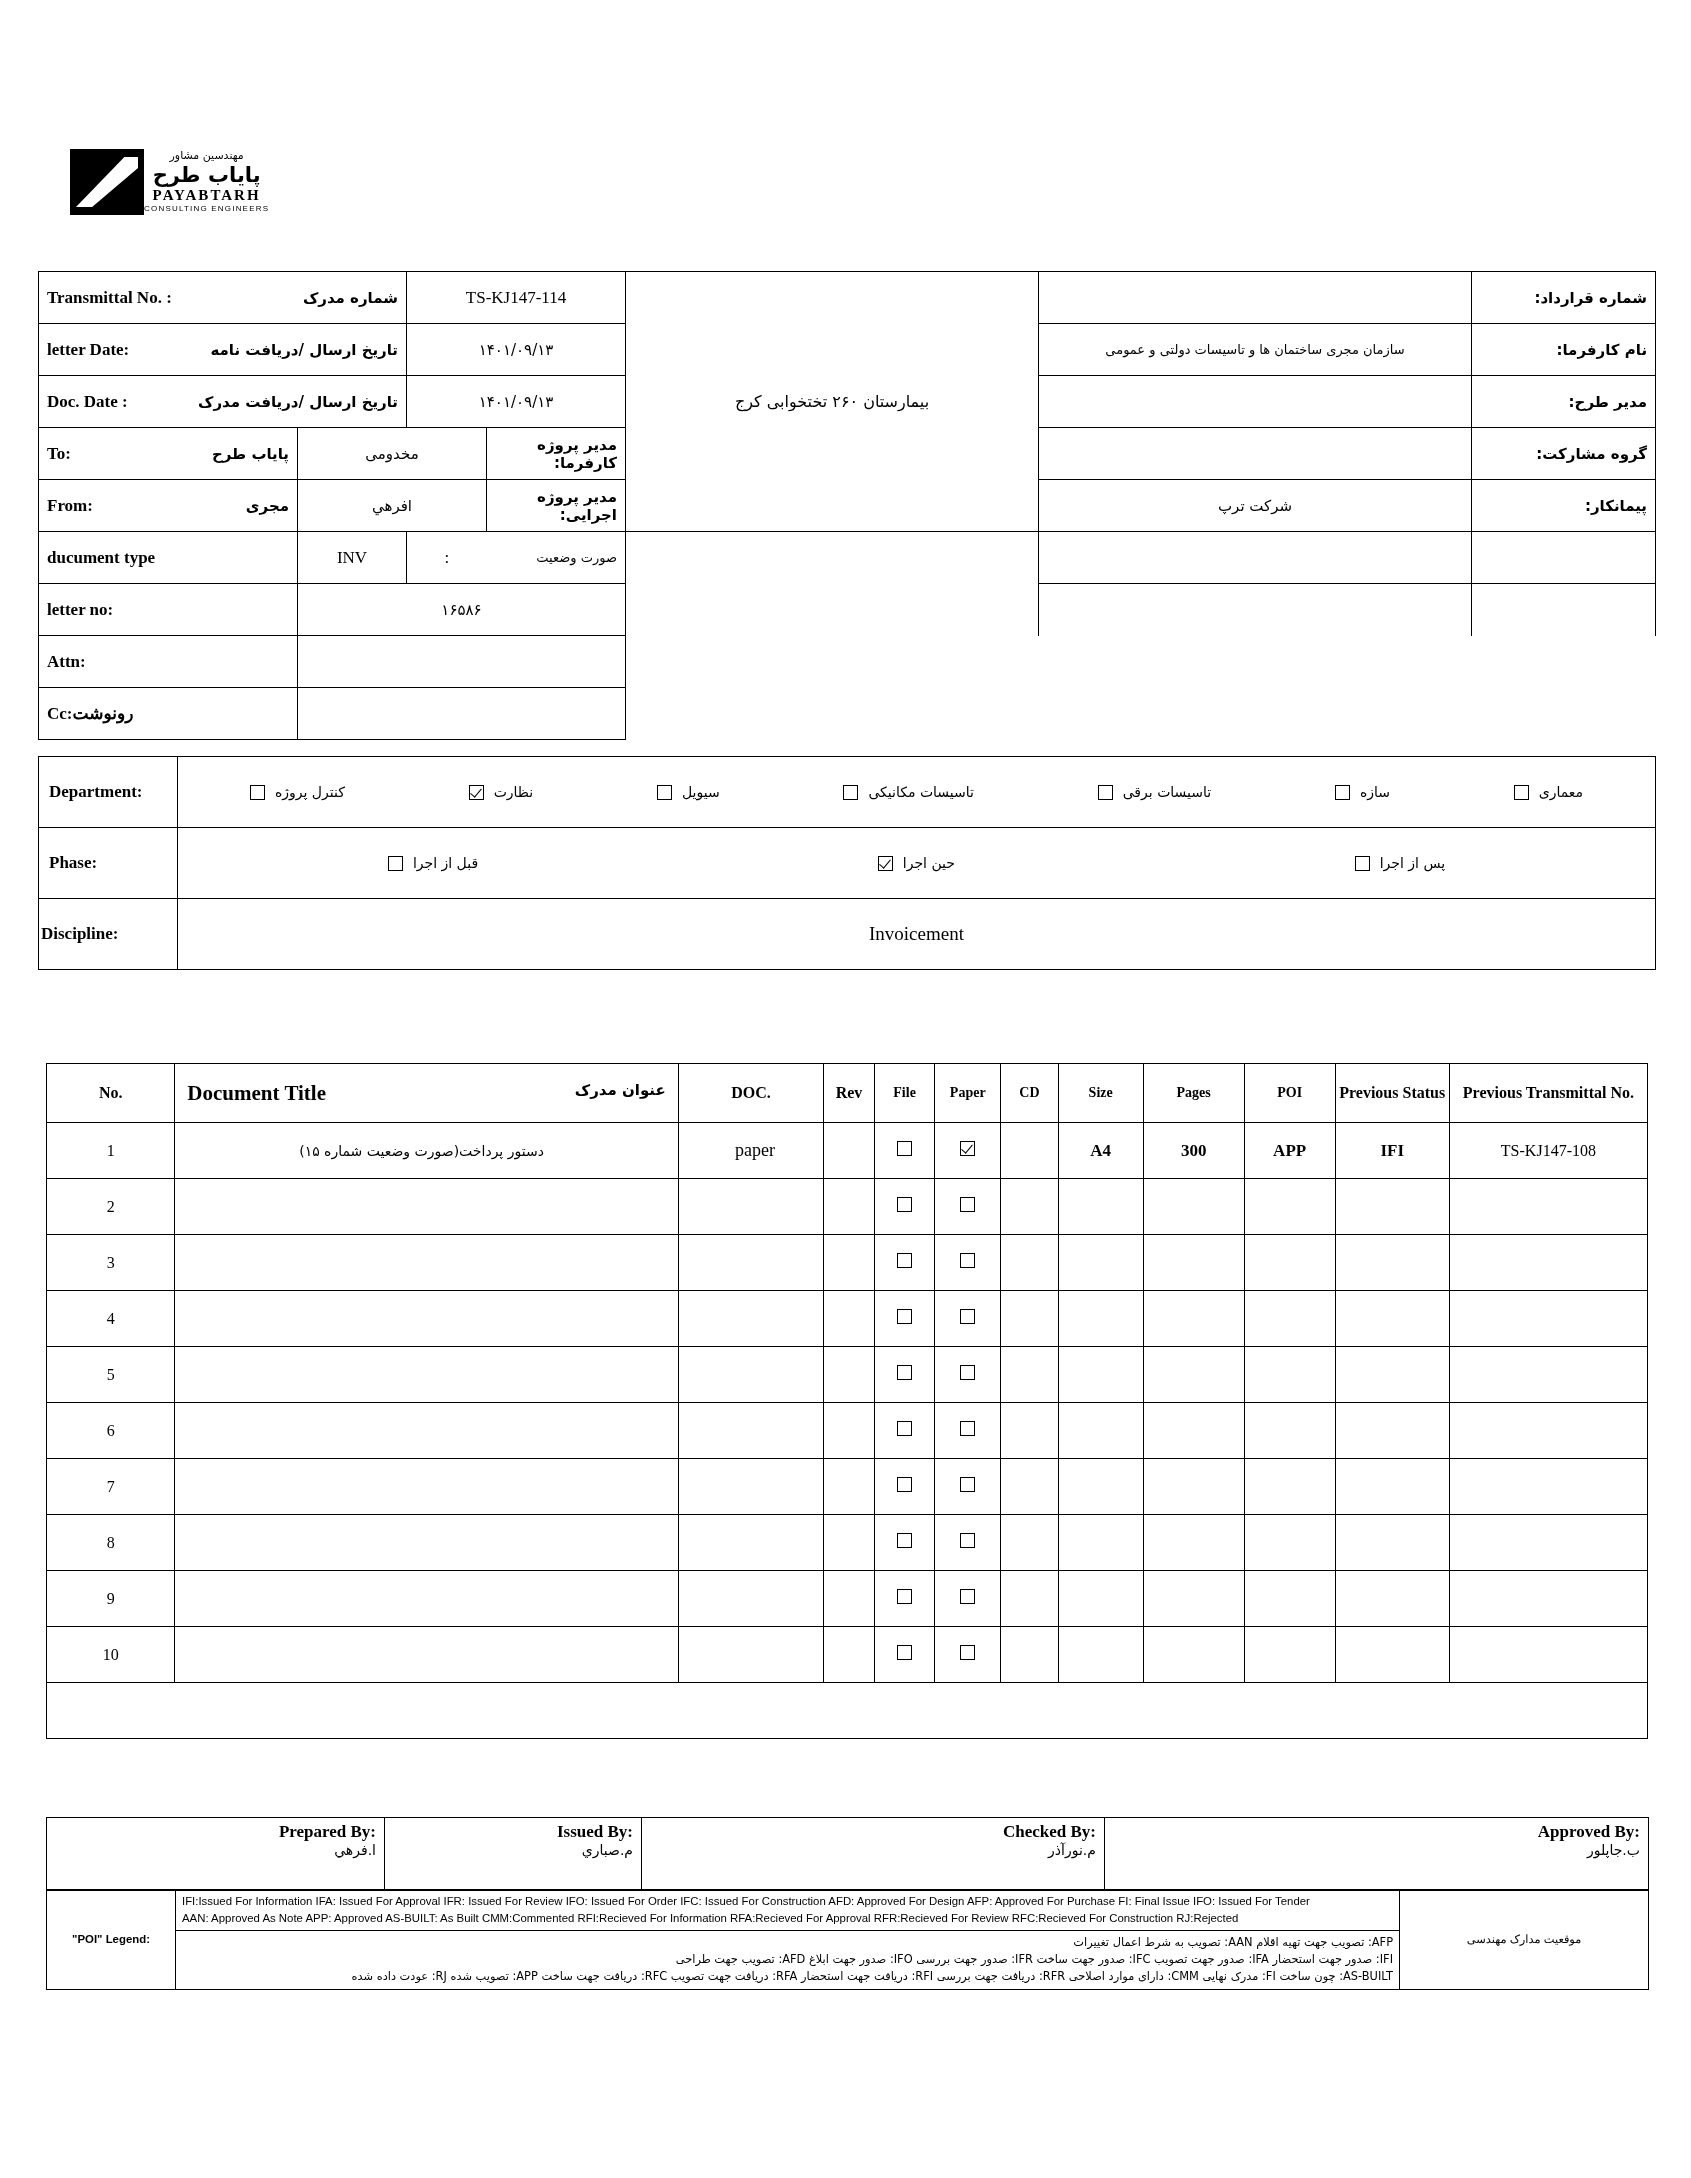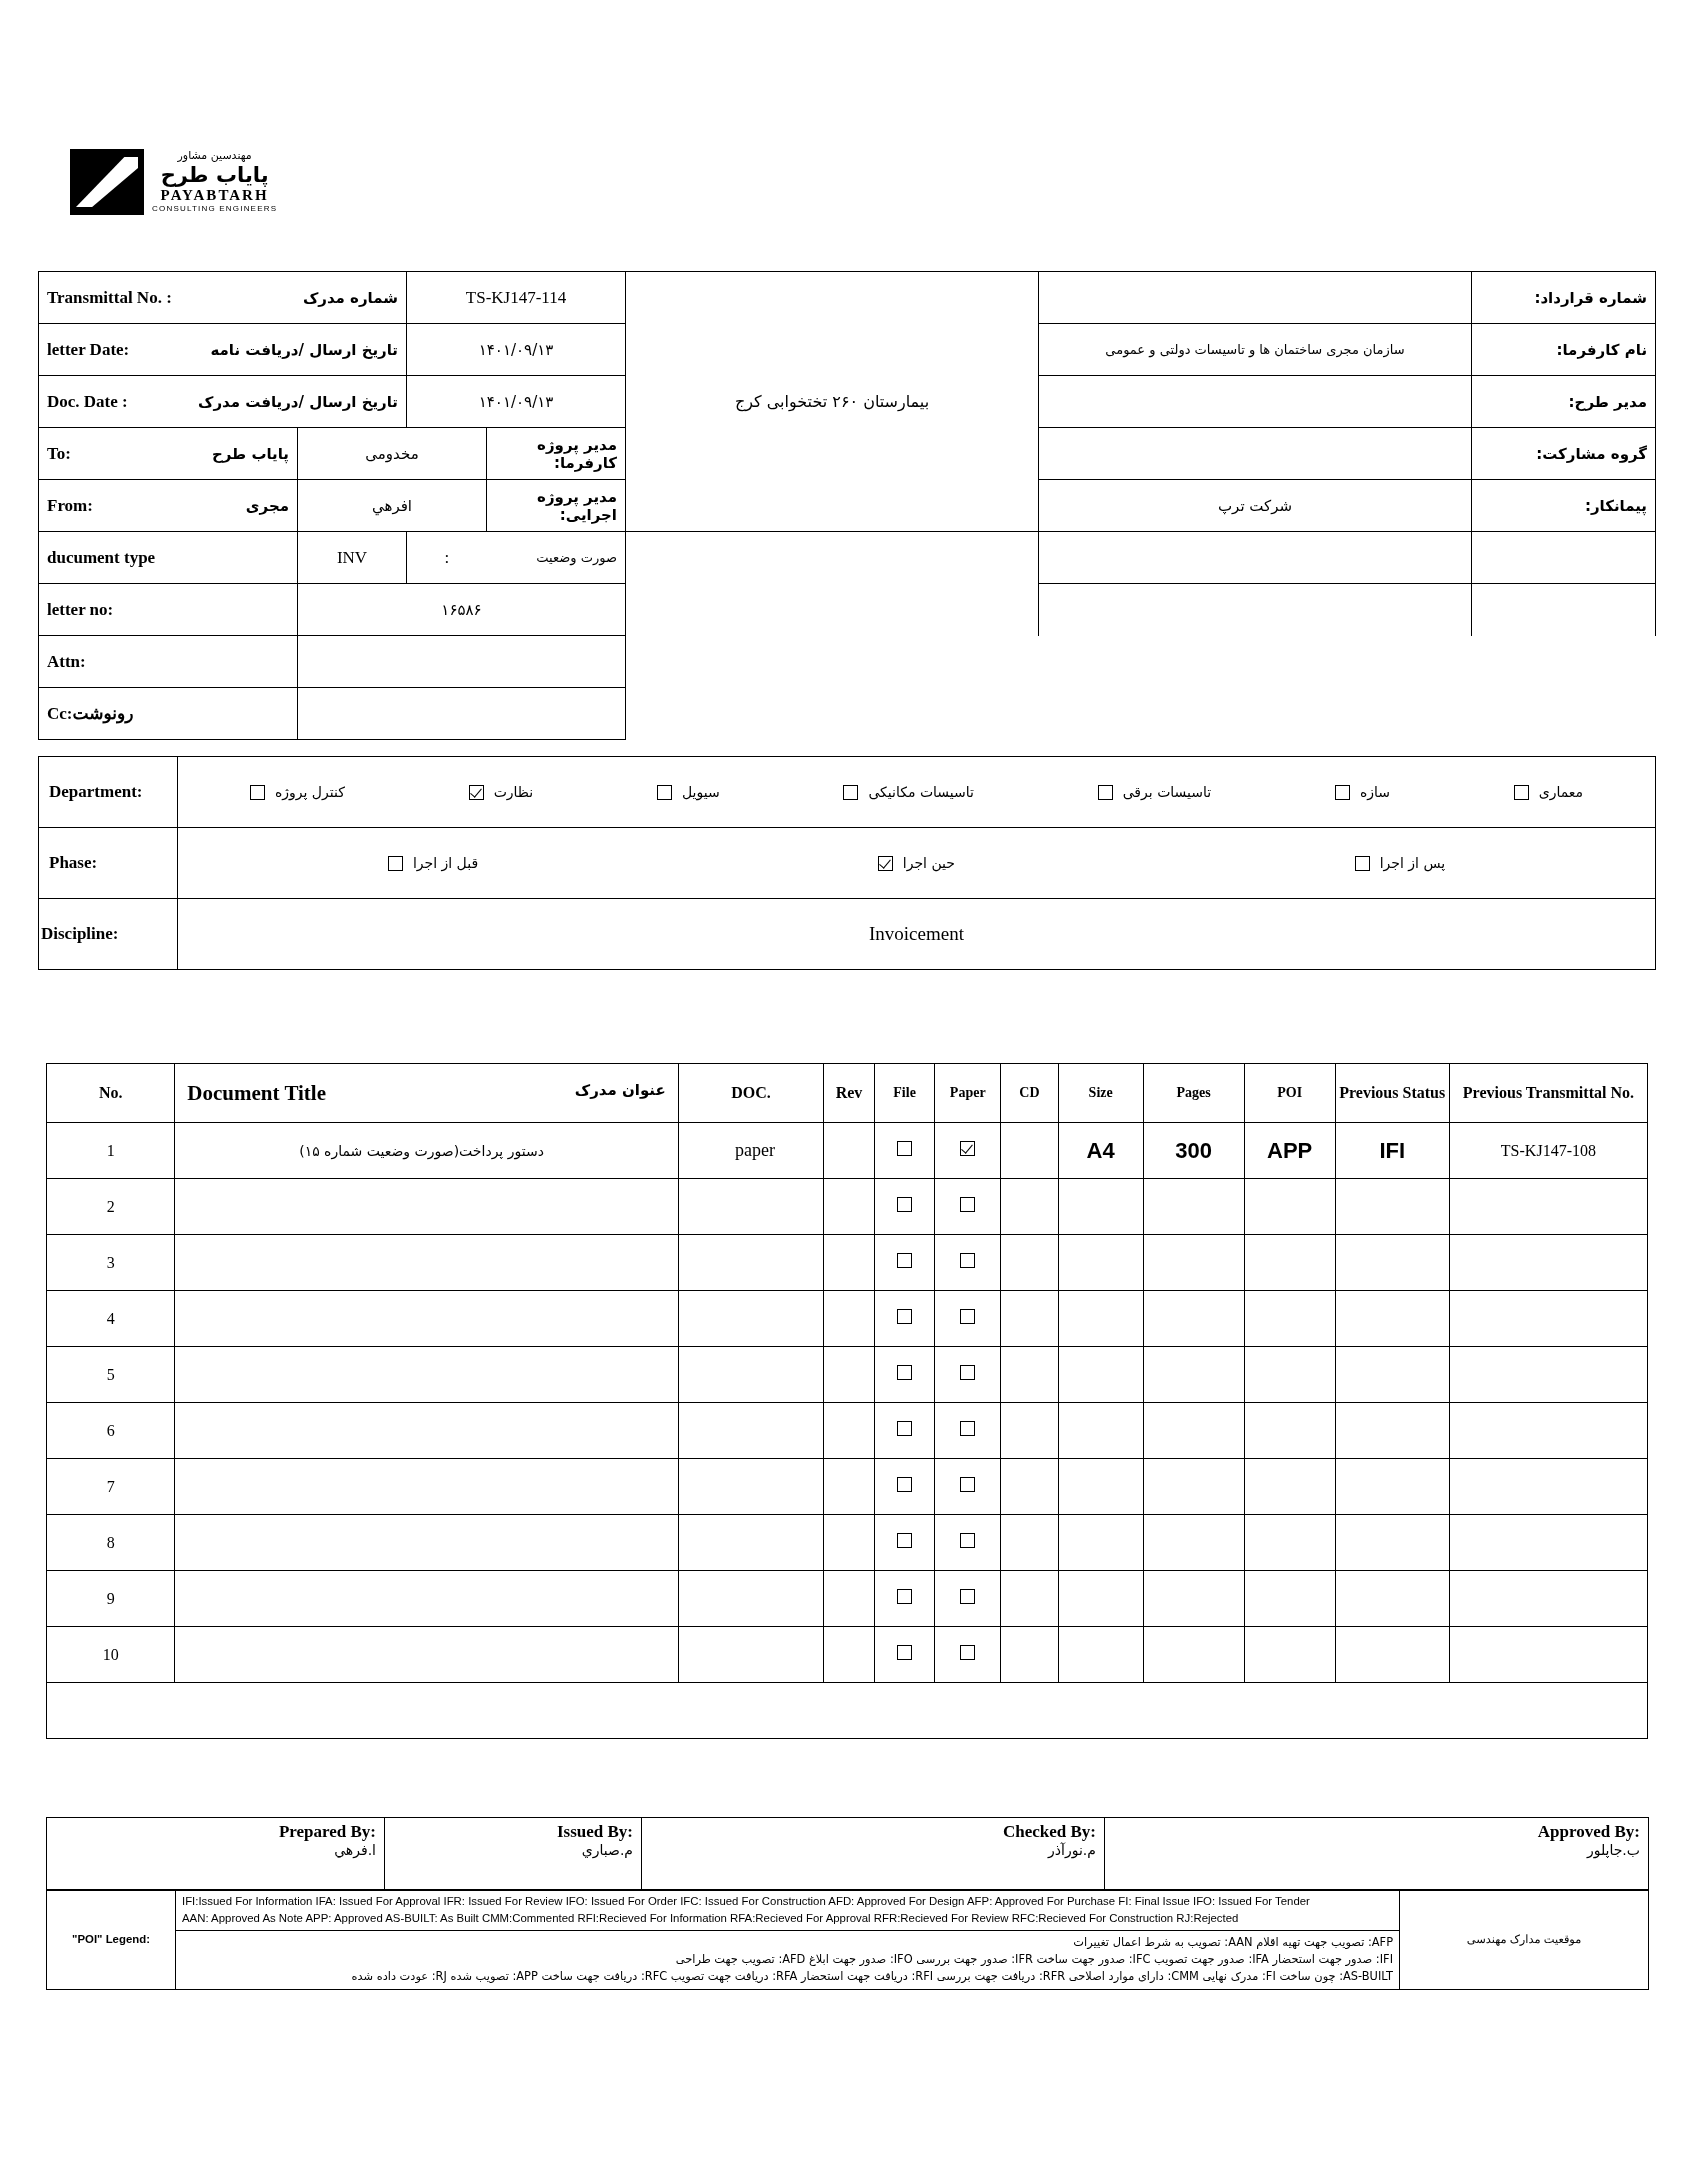--- a/index.html
+++ b/index.html
@@ -48,21 +48,21 @@
     content: "";
     position: absolute;
     left: 6px;
     top: 8px;
     width: 62px;
     height: 50px;
     background: #fff;
     clip-path: polygon(0% 100%, 78% 0%, 100% 0%, 100% 22%, 26% 100%);
   }
   .logo-text {
-    margin-left: 8px;
+    margin-left: 0;
     text-align: center;
     line-height: 1.15;
   }
   .logo-text .l1 {
     font-size: 11px;
     font-family: "DejaVu Sans", sans-serif;
     letter-spacing: 0.5px;
   }
   .logo-text .l2 {
     font-size: 21px;
@@ -221,21 +221,21 @@
     font-family: "DejaVu Sans", sans-serif;
     font-size: 14px;
     padding-right: 10px;
   }
   .doc-cell {
     text-align: left;
     padding-left: 8px;
     font-family: "Liberation Serif", serif;
     font-size: 18px;
   }
-  .bold-c { font-weight: bold; font-family: Liberation Sans, sans-serif; font-size: 22px; }
+  .bold-c { font-weight: bold; font-family: Liberation Serif, serif; font-size: 17px; }
   .plain-c { font-family: "Liberation Serif", serif; font-size: 16px; }
   .docs-head-fa {
     font-family: "DejaVu Sans", sans-serif;
     font-size: 15px;
     font-weight: bold;
     direction: rtl;
   }
   .head-split {
     display: flex;
     justify-content: space-between;

